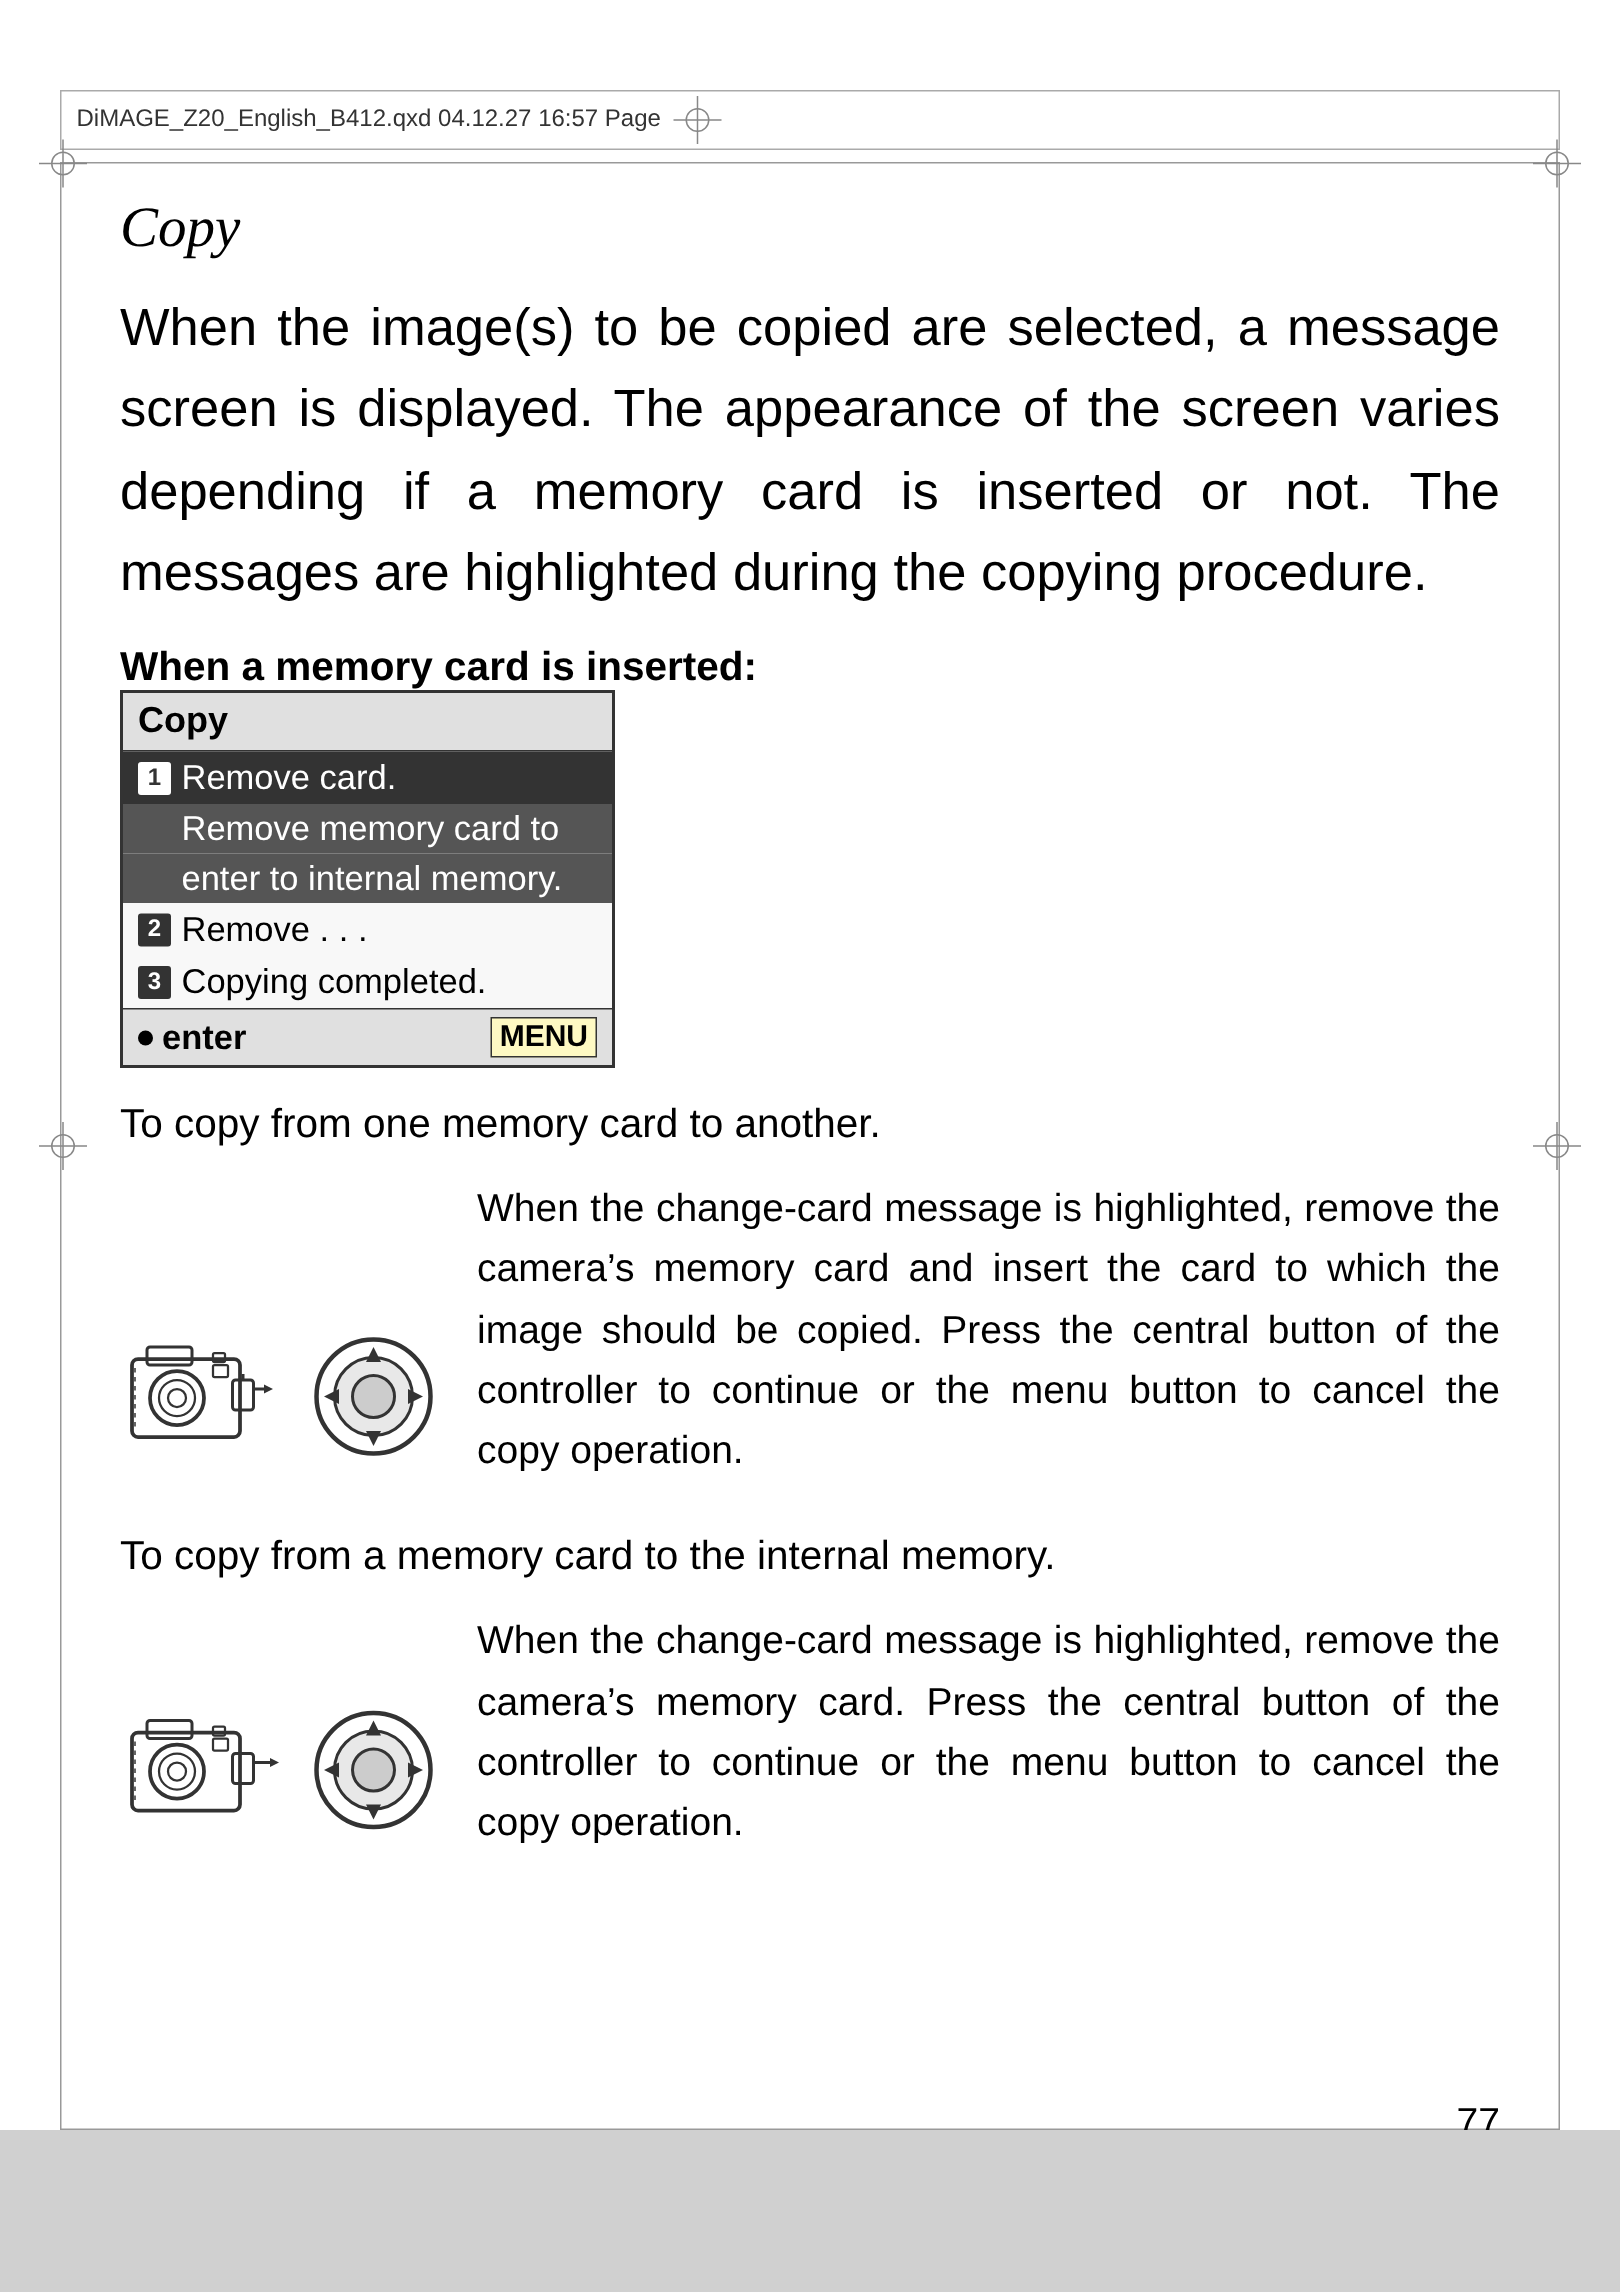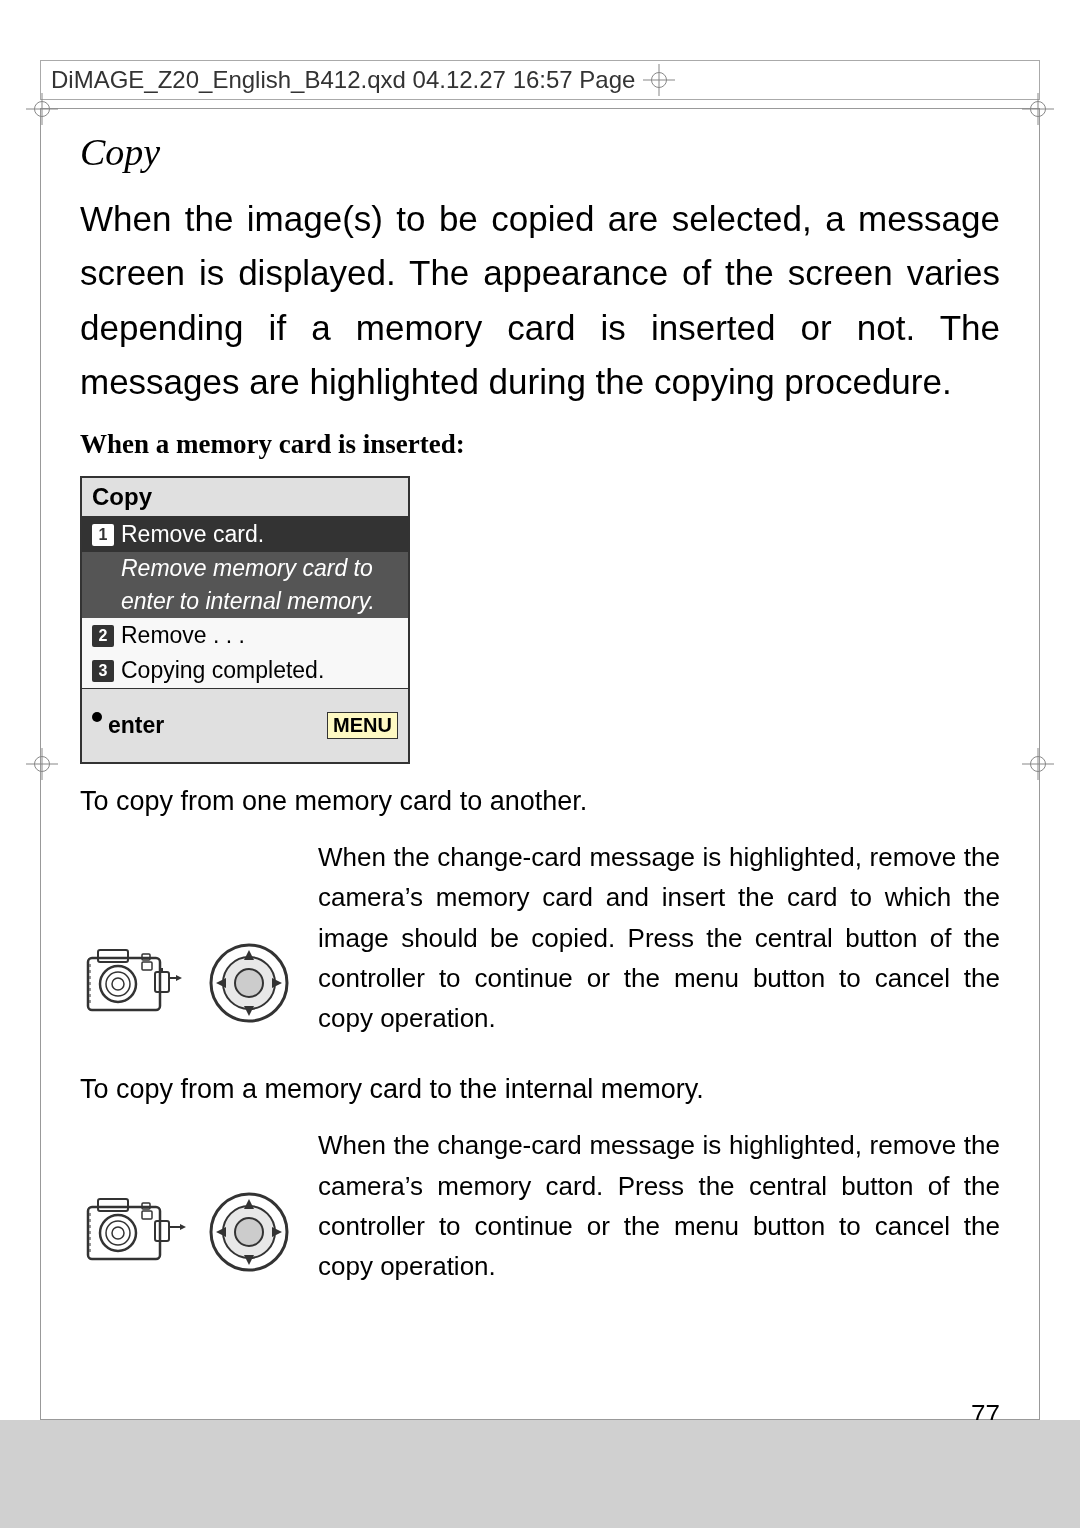--- a/index.html
+++ b/index.html
@@ -53,21 +53,21 @@
     .header-bar {
       position: absolute;
       top: 60px;
       left: 40px;
       right: 40px;
       height: 40px;
       border: 1px solid #aaa;
       display: flex;
       align-items: center;
       padding: 12px 10px;
-      font-size: 24px;
+      font-size: 16px;
       color: #333;
       background: #fff;
     }
 
     
     .crosshair {
       position: absolute;
       width: 32px;
       height: 32px;
     }
@@ -125,22 +125,21 @@
       font-size: 35px;
       line-height: 1.55;
       text-align: justify;
       margin-bottom: 20px;
     }
 
     
     .subheading {
       font-size: 27px;
       font-weight: bold;
-      margin-bottom: 16px;
-      font-family: Liberation Serif, serif;
+      margin-bottom: 0;
     }
 
     
     .menu-box {
       border: 2px solid #333;
       width: 330px;
       margin-bottom: 22px;
       font-size: 24px;
       background: #f8f8f8;
     }
@@ -177,26 +176,25 @@
     }
     .menu-item.highlighted .menu-item-num {
       background: #fff;
       color: #333;
     }
     .menu-item-indent {
       padding: 3px 10px 3px 39px;
       font-size: 23px;
       background: #555;
       color: #fff;
-      font-style: italic;
     }
     .menu-footer {
       display: flex;
-      align-items: flex-start;
-      padding: 23px 10px;
+      align-items: center;
+      padding: 5px 10px;
       border-top: 1px solid #333;
       background: #e0e0e0;
       font-size: 23px;
     }
     .enter-dot {
       display: inline-block;
       width: 10px;
       height: 10px;
       background: #000;
       border-radius: 50%;

